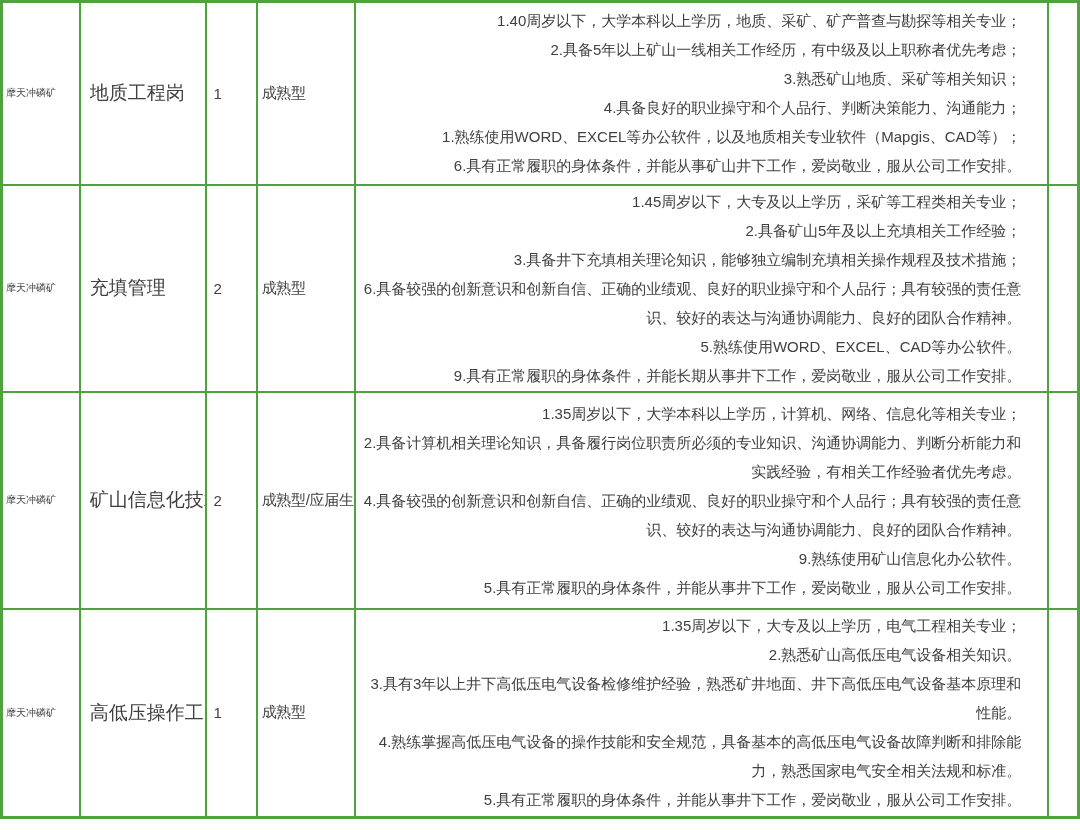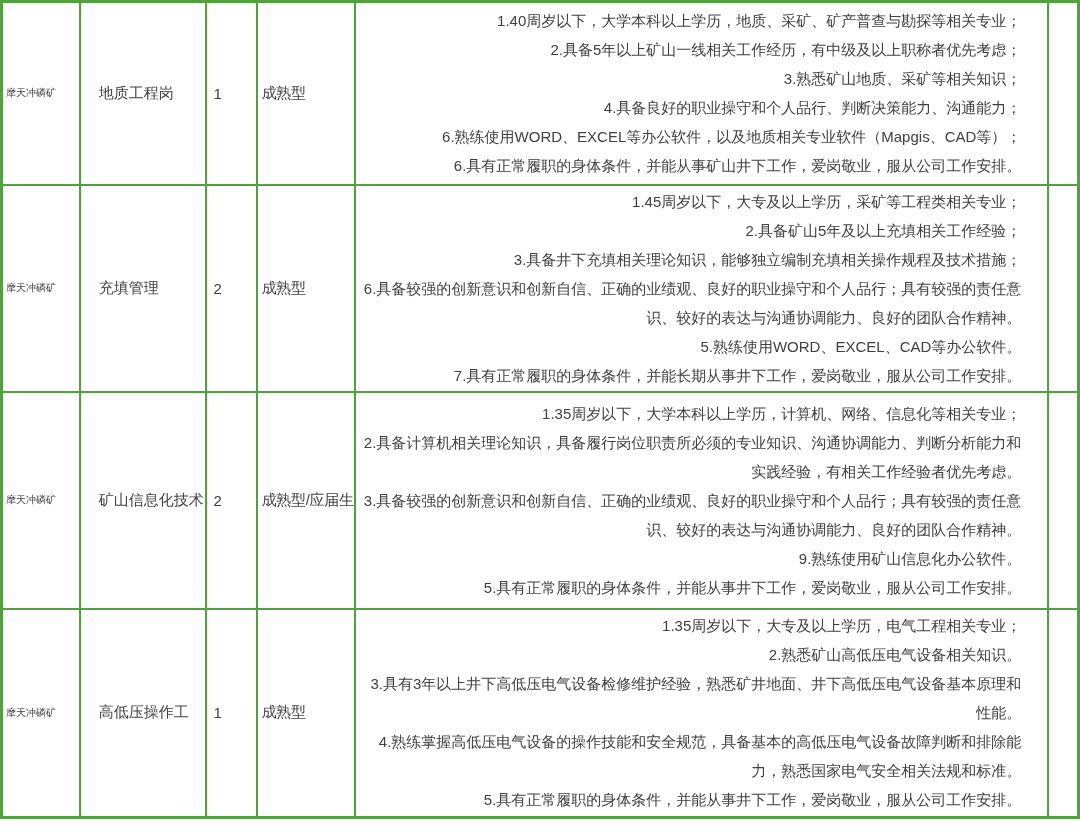--- a/index.html
+++ b/index.html
@@ -15,21 +15,21 @@
     table-layout: fixed;
     border-collapse: collapse;
     background: #ffffff;
   }
   table.recruit, table.recruit td {
     border: 2px solid var(--border-c);
   }
   table.recruit { border-width: 3px; }
   td { vertical-align: middle; color: var(--text-c); }
   td.c1 { padding: 0 0 0 3px; font-size: 10px; white-space: nowrap; overflow: hidden; }
-  td.c2 { padding: 0 0 0 18px; font-size: 15px; white-space: nowrap; overflow: hidden; }
+  td.c2 { padding: 0 0 0 9px; font-size: 19px; white-space: nowrap; overflow: hidden; }
   td.c3 { padding: 0 0 0 6px; font-size: 15px; }
   td.c4 { padding: 0 0 0 4px; font-size: 15px; white-space: nowrap; letter-spacing: -0.3px; overflow: hidden; }
   td.c5 { padding: 0 26px 0 4px; font-size: 15px; text-align: right; }
   td.c5 p { margin: 0; line-height: 29px; }
   td.c6 { background: #ffffff; }
   tr.r1 { height: 183px; }
   tr.r2 { height: 207px; }
   tr.r3 { height: 217px; }
   tr.r4 { height: 209px; }
 </style>
@@ -49,49 +49,49 @@
     <tr class="r1">
       <td class="c1">摩天冲磷矿</td>
       <td class="c2">地质工程岗</td>
       <td class="c3">1</td>
       <td class="c4">成熟型</td>
       <td class="c5">
         <p>1.40周岁以下，大学本科以上学历，地质、采矿、矿产普查与勘探等相关专业；</p>
         <p>2.具备5年以上矿山一线相关工作经历，有中级及以上职称者优先考虑；</p>
         <p>3.熟悉矿山地质、采矿等相关知识；</p>
         <p>4.具备良好的职业操守和个人品行、判断决策能力、沟通能力；</p>
-        <p>6.熟练使用WORD、EXCEL等办公软件，以及地质相关专业软件（Mapgis、CAD等）；</p>
+        <p>1.熟练使用WORD、EXCEL等办公软件，以及地质相关专业软件（Mapgis、CAD等）；</p>
         <p>6.具有正常履职的身体条件，并能从事矿山井下工作，爱岗敬业，服从公司工作安排。</p>
       </td>
       <td class="c6"></td>
     </tr>
     <tr class="r2">
       <td class="c1">摩天冲磷矿</td>
       <td class="c2">充填管理</td>
       <td class="c3">2</td>
       <td class="c4">成熟型</td>
       <td class="c5">
         <p>1.45周岁以下，大专及以上学历，采矿等工程类相关专业；</p>
         <p>2.具备矿山5年及以上充填相关工作经验；</p>
         <p>3.具备井下充填相关理论知识，能够独立编制充填相关操作规程及技术措施；</p>
         <p>6.具备较强的创新意识和创新自信、正确的业绩观、良好的职业操守和个人品行；具有较强的责任意识、较好的表达与沟通协调能力、良好的团队合作精神。</p>
         <p>5.熟练使用WORD、EXCEL、CAD等办公软件。</p>
-        <p>7.具有正常履职的身体条件，并能长期从事井下工作，爱岗敬业，服从公司工作安排。</p>
+        <p>9.具有正常履职的身体条件，并能长期从事井下工作，爱岗敬业，服从公司工作安排。</p>
       </td>
       <td class="c6"></td>
     </tr>
     <tr class="r3">
       <td class="c1">摩天冲磷矿</td>
       <td class="c2">矿山信息化技术员</td>
       <td class="c3">2</td>
       <td class="c4">成熟型/应届生</td>
       <td class="c5">
         <p>1.35周岁以下，大学本科以上学历，计算机、网络、信息化等相关专业；</p>
         <p>2.具备计算机相关理论知识，具备履行岗位职责所必须的专业知识、沟通协调能力、判断分析能力和实践经验，有相关工作经验者优先考虑。</p>
-        <p>3.具备较强的创新意识和创新自信、正确的业绩观、良好的职业操守和个人品行；具有较强的责任意识、较好的表达与沟通协调能力、良好的团队合作精神。</p>
+        <p>4.具备较强的创新意识和创新自信、正确的业绩观、良好的职业操守和个人品行；具有较强的责任意识、较好的表达与沟通协调能力、良好的团队合作精神。</p>
         <p>9.熟练使用矿山信息化办公软件。</p>
         <p>5.具有正常履职的身体条件，并能从事井下工作，爱岗敬业，服从公司工作安排。</p>
       </td>
       <td class="c6"></td>
     </tr>
     <tr class="r4">
       <td class="c1">摩天冲磷矿</td>
       <td class="c2">高低压操作工</td>
       <td class="c3">1</td>
       <td class="c4">成熟型</td>

